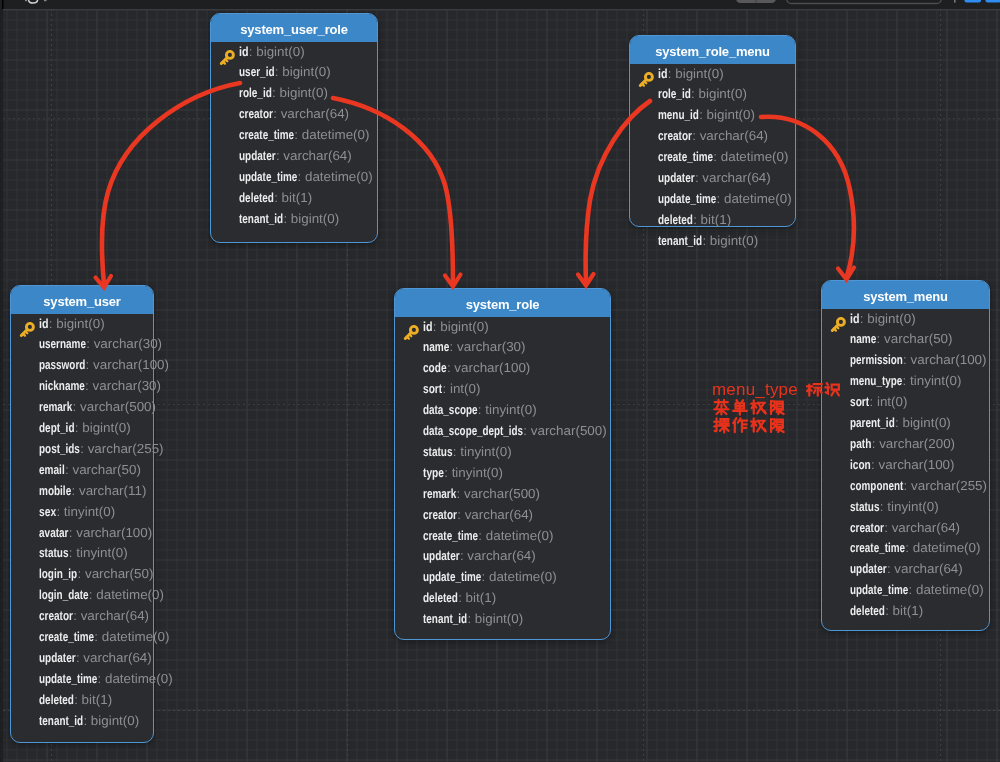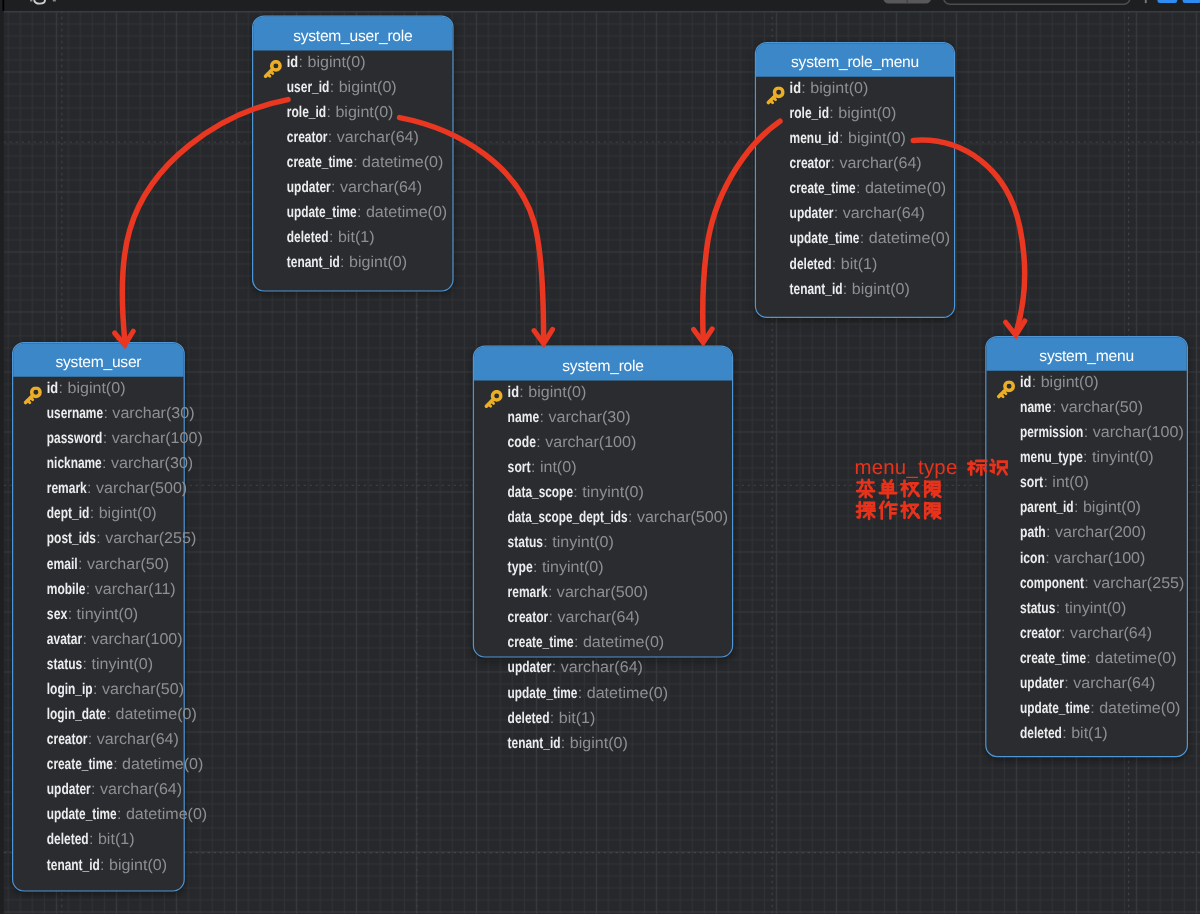--- a/index.html
+++ b/index.html
@@ -1,17 +1,17 @@
 <!DOCTYPE html>
 <html><head><meta charset="utf-8"><style>
 html,body{margin:0;padding:0}
 body{width:1000px;height:762px;background:#1e1f21;font-family:"Liberation Sans",sans-serif;overflow:hidden;position:relative}
 #canvas{position:absolute;left:3px;top:9px;width:997px;height:753px}
 .tbl{position:absolute;background:#2b2c2f;border:1.5px solid #4e96d6;border-radius:10px;box-sizing:border-box;box-shadow:0 2px 6px rgba(0,0,0,.35)}
-.hd{height:28px;line-height:31px;background:#3b87c7;border-radius:8.5px 8.5px 0 0;text-align:center;color:#fff;font-weight:normal;font-size:13px;letter-spacing:-0.2px}
+.hd{height:28px;line-height:31px;background:#3b87c7;border-radius:8.5px 8.5px 0 0;text-align:center;color:#fff;font-weight:bold;font-size:13px;letter-spacing:-0.2px}
 .rows{position:absolute;left:0;top:0;font-size:13px;text-rendering:geometricPrecision}
 .fn{fill:#ecedef;font-weight:bold}
 .ft{fill:#8d8f92}
 .k{position:absolute;left:8px;top:35.5px;width:16px;height:16px}
 </style></head><body>
 <svg id="canvas" width="997" height="753" viewBox="0 0 997 753">
  <defs>
   <pattern id="gp" width="50" height="50" patternUnits="userSpaceOnUse" patternTransform="translate(43.5,0.5)">
    <rect width="50" height="50" fill="#27282b"></rect>
    <g stroke="#2f3134" stroke-width="1">
@@ -70,21 +70,21 @@
       <text x="28" y="146.0" class="fn" textLength="36.6" lengthAdjust="spacingAndGlyphs">updater</text>
       <text x="64.9" y="146.0" class="ft" textLength="75.9" lengthAdjust="spacingAndGlyphs">: varchar(64)</text>
       <text x="28" y="166.9" class="fn" textLength="58.2" lengthAdjust="spacingAndGlyphs">update_time</text>
       <text x="86.5" y="166.9" class="ft" textLength="75.2" lengthAdjust="spacingAndGlyphs">: datetime(0)</text>
       <text x="28" y="187.8" class="fn" textLength="34.9" lengthAdjust="spacingAndGlyphs">deleted</text>
       <text x="63.2" y="187.8" class="ft" textLength="37.9" lengthAdjust="spacingAndGlyphs">: bit(1)</text>
       <text x="28" y="208.7" class="fn" textLength="44.1" lengthAdjust="spacingAndGlyphs">tenant_id</text>
       <text x="72.4" y="208.7" class="ft" textLength="55.8" lengthAdjust="spacingAndGlyphs">: bigint(0)</text>
     </svg>
 </div>
-<div class="tbl" style="left:629px;top:35px;width:167px;height:230px">
+<div class="tbl" style="left:629px;top:35px;width:167px;height:192px">
 <div class="hd">system_role_menu</div>
 <svg class="k" viewBox="0 0 16 16">
       <g stroke="#ebae26" fill="none" stroke-linecap="round">
         <circle cx="10.9" cy="4.9" r="3.5" stroke-width="2.9"></circle>
         <path d="M8.3 7.5 L2.3 13.5" stroke-width="3"></path>
         <path d="M3.9 11.6 L5.9 13.6" stroke-width="2.3"></path>
         <path d="M6.3 9.2 L8.3 11.2" stroke-width="2.3"></path>
       </g>
     </svg>
 <svg class="rows" width="164" height="227" viewBox="0 0 164 227">
@@ -154,21 +154,21 @@
       <text x="28" y="375.9" class="fn" textLength="36.6" lengthAdjust="spacingAndGlyphs">updater</text>
       <text x="64.9" y="375.9" class="ft" textLength="75.9" lengthAdjust="spacingAndGlyphs">: varchar(64)</text>
       <text x="28" y="396.8" class="fn" textLength="58.2" lengthAdjust="spacingAndGlyphs">update_time</text>
       <text x="86.5" y="396.8" class="ft" textLength="75.2" lengthAdjust="spacingAndGlyphs">: datetime(0)</text>
       <text x="28" y="417.7" class="fn" textLength="34.9" lengthAdjust="spacingAndGlyphs">deleted</text>
       <text x="63.2" y="417.7" class="ft" textLength="37.9" lengthAdjust="spacingAndGlyphs">: bit(1)</text>
       <text x="28" y="438.6" class="fn" textLength="44.1" lengthAdjust="spacingAndGlyphs">tenant_id</text>
       <text x="72.4" y="438.6" class="ft" textLength="55.8" lengthAdjust="spacingAndGlyphs">: bigint(0)</text>
     </svg>
 </div>
-<div class="tbl" style="left:394px;top:288px;width:217px;height:260px">
+<div class="tbl" style="left:394px;top:288px;width:217px;height:352px">
 <div class="hd">system_role</div>
 <svg class="k" viewBox="0 0 16 16">
       <g stroke="#ebae26" fill="none" stroke-linecap="round">
         <circle cx="10.9" cy="4.9" r="3.5" stroke-width="2.9"></circle>
         <path d="M8.3 7.5 L2.3 13.5" stroke-width="3"></path>
         <path d="M3.9 11.6 L5.9 13.6" stroke-width="2.3"></path>
         <path d="M6.3 9.2 L8.3 11.2" stroke-width="2.3"></path>
       </g>
     </svg>
 <svg class="rows" width="214" height="349" viewBox="0 0 214 349">

